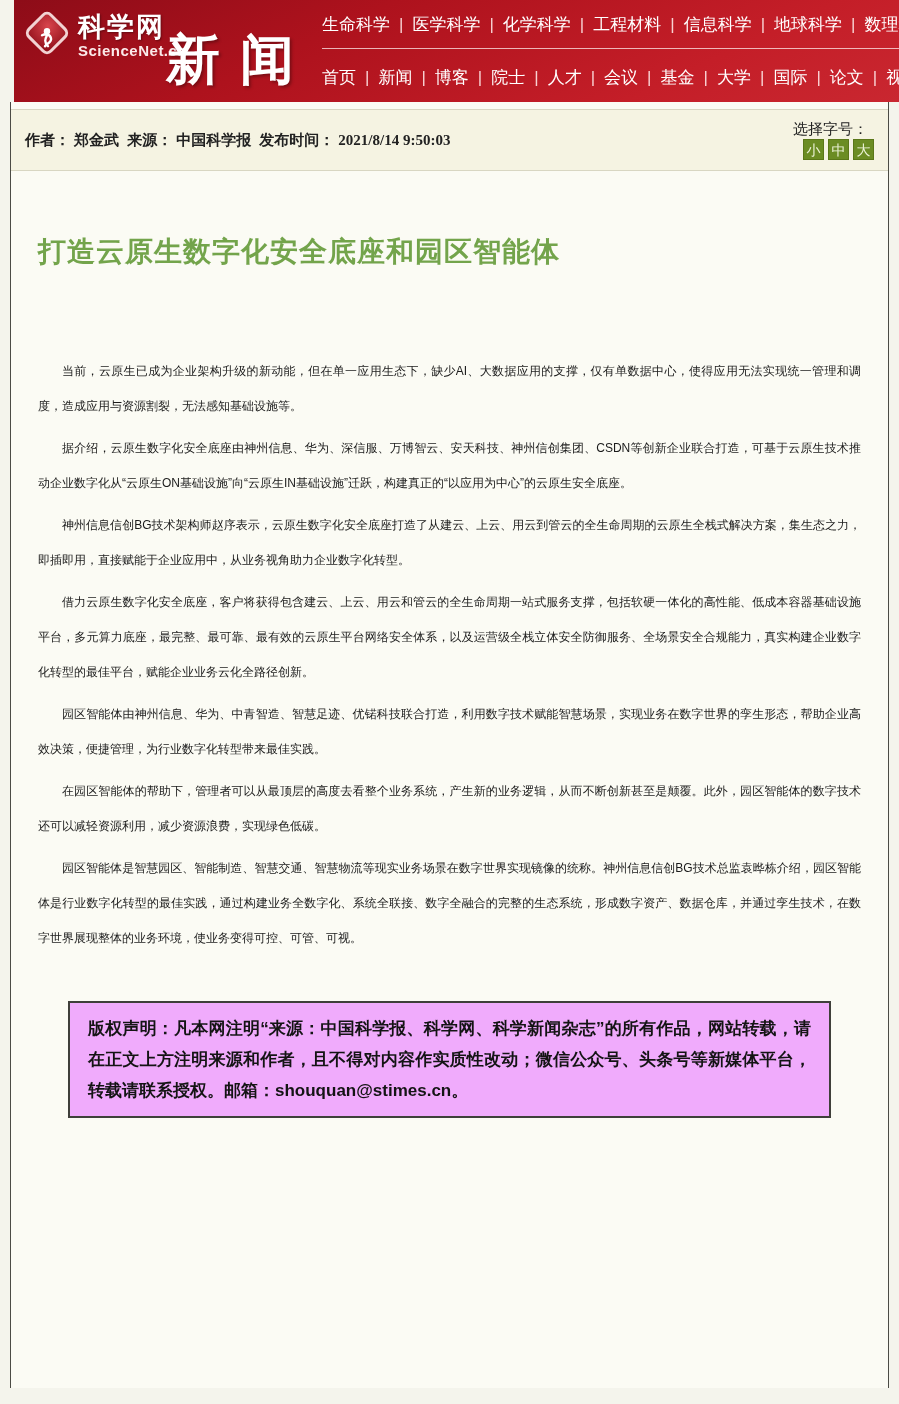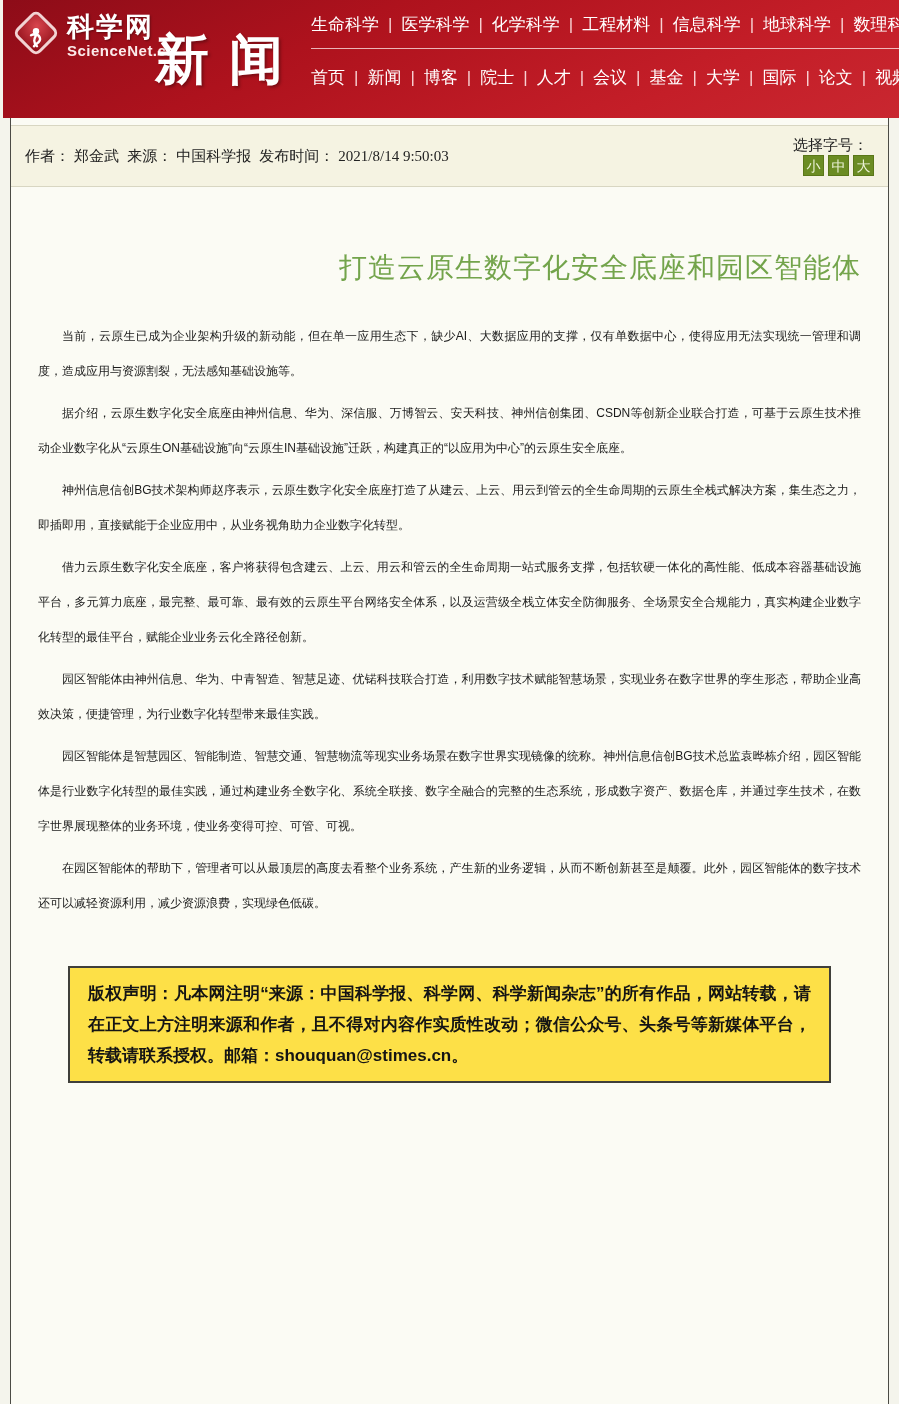--- a/index.html
+++ b/index.html
@@ -6,22 +6,22 @@
   html,body { margin:0; padding:0; }
   body {
     width: 899px; height: 1404px; overflow: hidden;
     background: #f4f4ec;
     font-family: "Liberation Sans", "DejaVu Sans", sans-serif;
   }
 
   
   .header {
     position: relative;
-    margin-left: 3px;
-    height: 118px;
+    margin-left: 14px;
+    height: 102px;
     background: linear-gradient(155deg, #8d0c18 0%, #ae121d 35%, #c41e28 75%, #c92730 100%);
     color: #fff;
     overflow: hidden;
   }
   .logo { position: absolute; left: 8px; top: 6px; display: flex; align-items: flex-start; }
   .logo-diamond {
     width: 34px; height: 34px; margin: 10px 14px 0 8px;
     transform: rotate(45deg);
     border: 3px solid #f2d3d3; border-radius: 7px;
     background: radial-gradient(circle at 35% 30%, #d8454d, #8a0a14);
@@ -55,54 +55,54 @@
   
   .meta {
     margin-top: 7px;
     background: #f5f3e2;
     border-top: 1px solid #d8d6c2;
     border-bottom: 1px solid #d8d6c2;
     padding: 10px 14px;
     display: flex; justify-content: space-between; align-items: center;
     font-size: 15px; color: #222;
   }
-  .meta-left span { margin-right: 4px; }
+  .meta-left span { margin-right: 4px; font-weight: bold; }
   .serif { font-family: "Liberation Serif", "DejaVu Serif", serif; }
   .meta-right { display: flex; align-items: flex-end; flex-direction: column; }
   .fs-label { margin-right: 6px; }
   .fs-btn {
     width: 21px; height: 21px; margin-left: 4px; padding: 0;
     background: #6b8c23; color: #edf3d8;
     border: 1px solid #5a7718;
     font-size: 14px; line-height: 18px; text-align: center;
     font-family: inherit; cursor: pointer;
   }
 
   
   .article { padding: 0 27px; }
   .page-title {
-    margin: 62px 0 32px;
-    text-align: right;
-    font-size: 28px; font-weight: normal;
+    margin: 62px 0 83px;
+    text-align: left;
+    font-size: 28px; font-weight: bold;
     color: #73a44b;
     letter-spacing: 1px;
   }
   .article p {
     margin: 0 0 7px;
     font-size: 12px; line-height: 35px;
     color: #1b1b1b;
     text-align: justify;
     text-indent: 2em;
   }
 
   
   .copyright {
     margin: 45px 30px 0;
     border: 2px solid #3f3f3a;
-    background: #fde047;
+    background: #f0abfc;
     padding: 10px 18px;
     font-size: 17px; font-weight: bold; line-height: 31px;
     color: #141414; text-align: justify;
   }
 </style>
 </head>
 <body>
 
 <div class="header">
   <div class="logo">
@@ -142,22 +142,22 @@
 
   <div class="article">
     <h1 class="page-title">打造云原生数字化安全底座和园区智能体</h1>
 
     <div>
         <p>当前，云原生已成为企业架构升级的新动能，但在单一应用生态下，缺少AI、大数据应用的支撑，仅有单数据中心，使得应用无法实现统一管理和调度，造成应用与资源割裂，无法感知基础设施等。</p>
         <p>据介绍，云原生数字化安全底座由神州信息、华为、深信服、万博智云、安天科技、神州信创集团、CSDN等创新企业联合打造，可基于云原生技术推动企业数字化从“云原生ON基础设施”向“云原生IN基础设施”迁跃，构建真正的“以应用为中心”的云原生安全底座。</p>
         <p>神州信息信创BG技术架构师赵序表示，云原生数字化安全底座打造了从建云、上云、用云到管云的全生命周期的云原生全栈式解决方案，集生态之力，即插即用，直接赋能于企业应用中，从业务视角助力企业数字化转型。</p>
         <p>借力云原生数字化安全底座，客户将获得包含建云、上云、用云和管云的全生命周期一站式服务支撑，包括软硬一体化的高性能、低成本容器基础设施平台，多元算力底座，最完整、最可靠、最有效的云原生平台网络安全体系，以及运营级全栈立体安全防御服务、全场景安全合规能力，真实构建企业数字化转型的最佳平台，赋能企业业务云化全路径创新。</p>
         <p>园区智能体由神州信息、华为、中青智造、智慧足迹、优锘科技联合打造，利用数字技术赋能智慧场景，实现业务在数字世界的孪生形态，帮助企业高效决策，便捷管理，为行业数字化转型带来最佳实践。</p>
+        <p>在园区智能体的帮助下，管理者可以从最顶层的高度去看整个业务系统，产生新的业务逻辑，从而不断创新甚至是颠覆。此外，园区智能体的数字技术还可以减轻资源利用，减少资源浪费，实现绿色低碳。</p>
         <p>园区智能体是智慧园区、智能制造、智慧交通、智慧物流等现实业务场景在数字世界实现镜像的统称。神州信息信创BG技术总监袁晔栋介绍，园区智能体是行业数字化转型的最佳实践，通过构建业务全数字化、系统全联接、数字全融合的完整的生态系统，形成数字资产、数据仓库，并通过孪生技术，在数字世界展现整体的业务环境，使业务变得可控、可管、可视。</p>
-        <p>在园区智能体的帮助下，管理者可以从最顶层的高度去看整个业务系统，产生新的业务逻辑，从而不断创新甚至是颠覆。此外，园区智能体的数字技术还可以减轻资源利用，减少资源浪费，实现绿色低碳。</p>
       </div>
 
     <div class="copyright">
       <span>版权声明：凡本网注明“来源：中国科学报、科学网、科学新闻杂志”的所有作品，网站转载，请在正文上方注明来源和作者，且不得对内容作实质性改动；微信公众号、头条号等新媒体平台，转载请联系授权。邮箱：shouquan@stimes.cn。</span>
     </div>
   </div>
 
 </div>
 
 </body></html>

